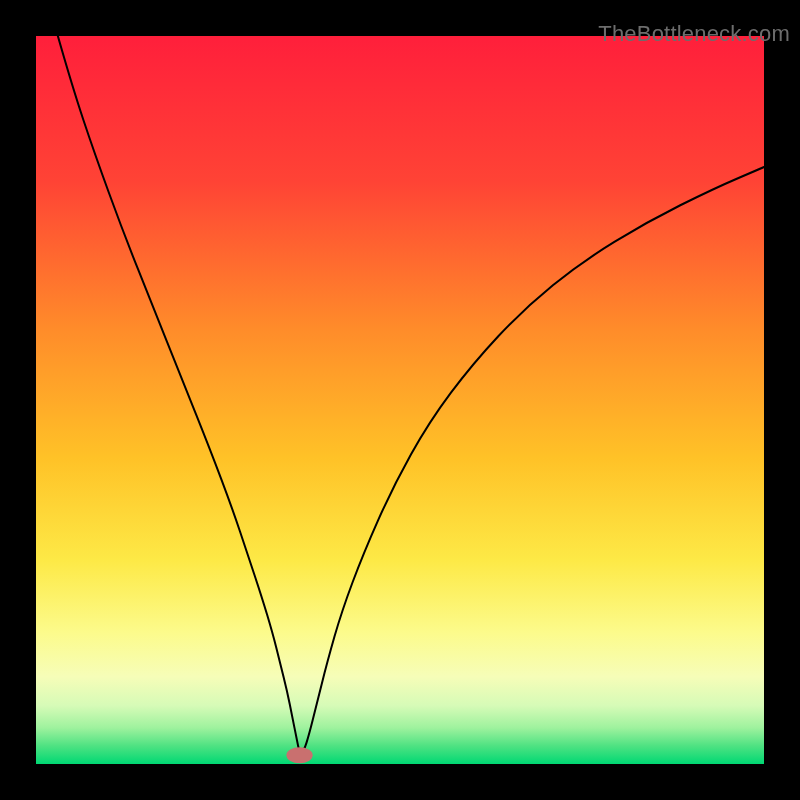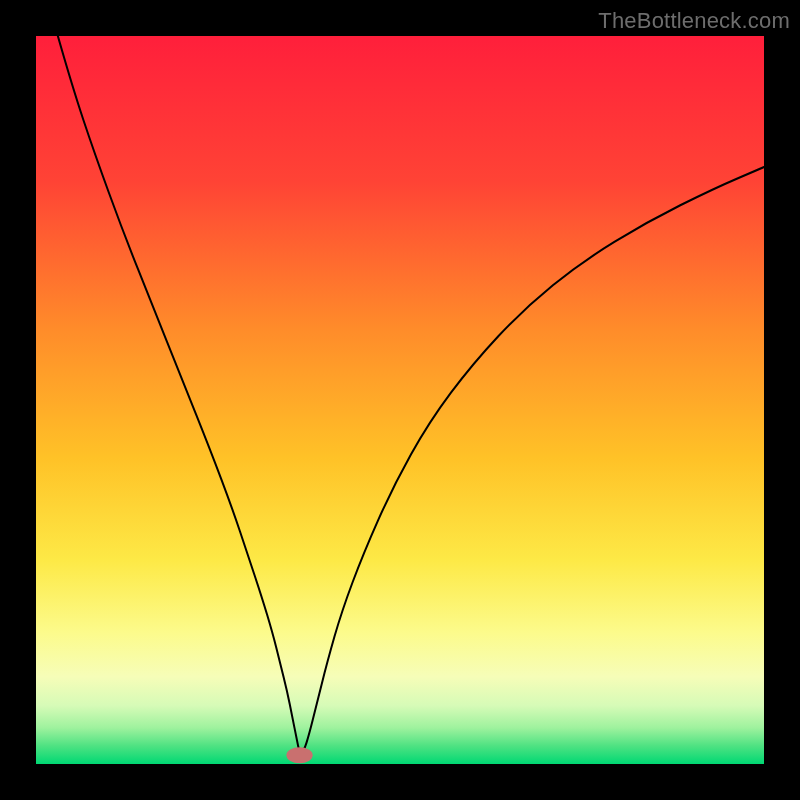--- a/index.html
+++ b/index.html
@@ -28,21 +28,21 @@
   .gradient {
     position: absolute;
     left: 0; top: 0; width: 100%; height: 100%;
   }
   .curve {
     position: absolute;
     left: 0; top: 0; width: 100%; height: 100%;
   }
   .watermark {
     position: absolute;
-    top: 8px;
+    top: 21px;
     right: 10px;
     color: #6d6d6d;
     font-size: 22px;
     letter-spacing: 0.2px;
     user-select: none;
   }
 </style>
 </head>
 <body>
 

